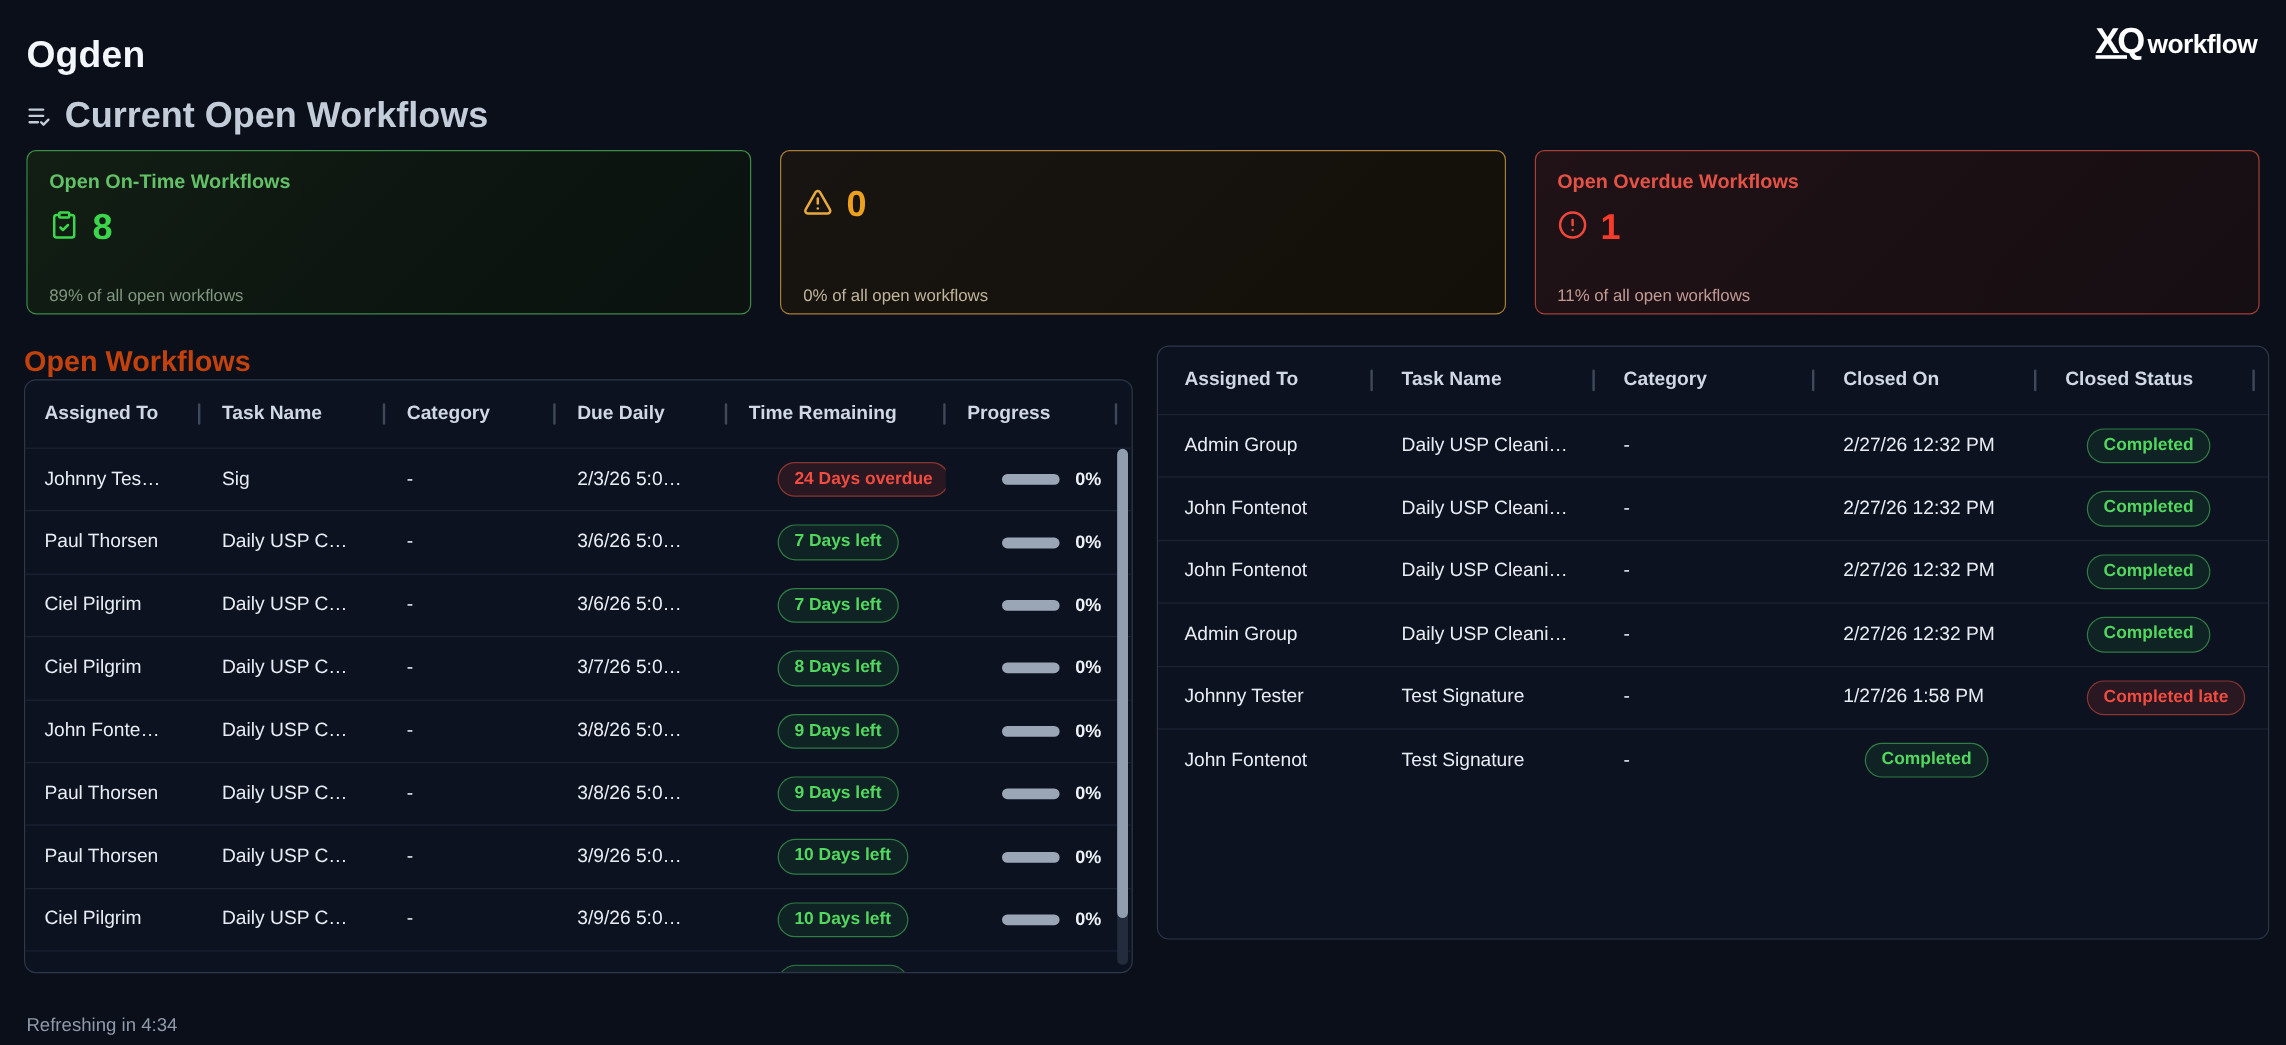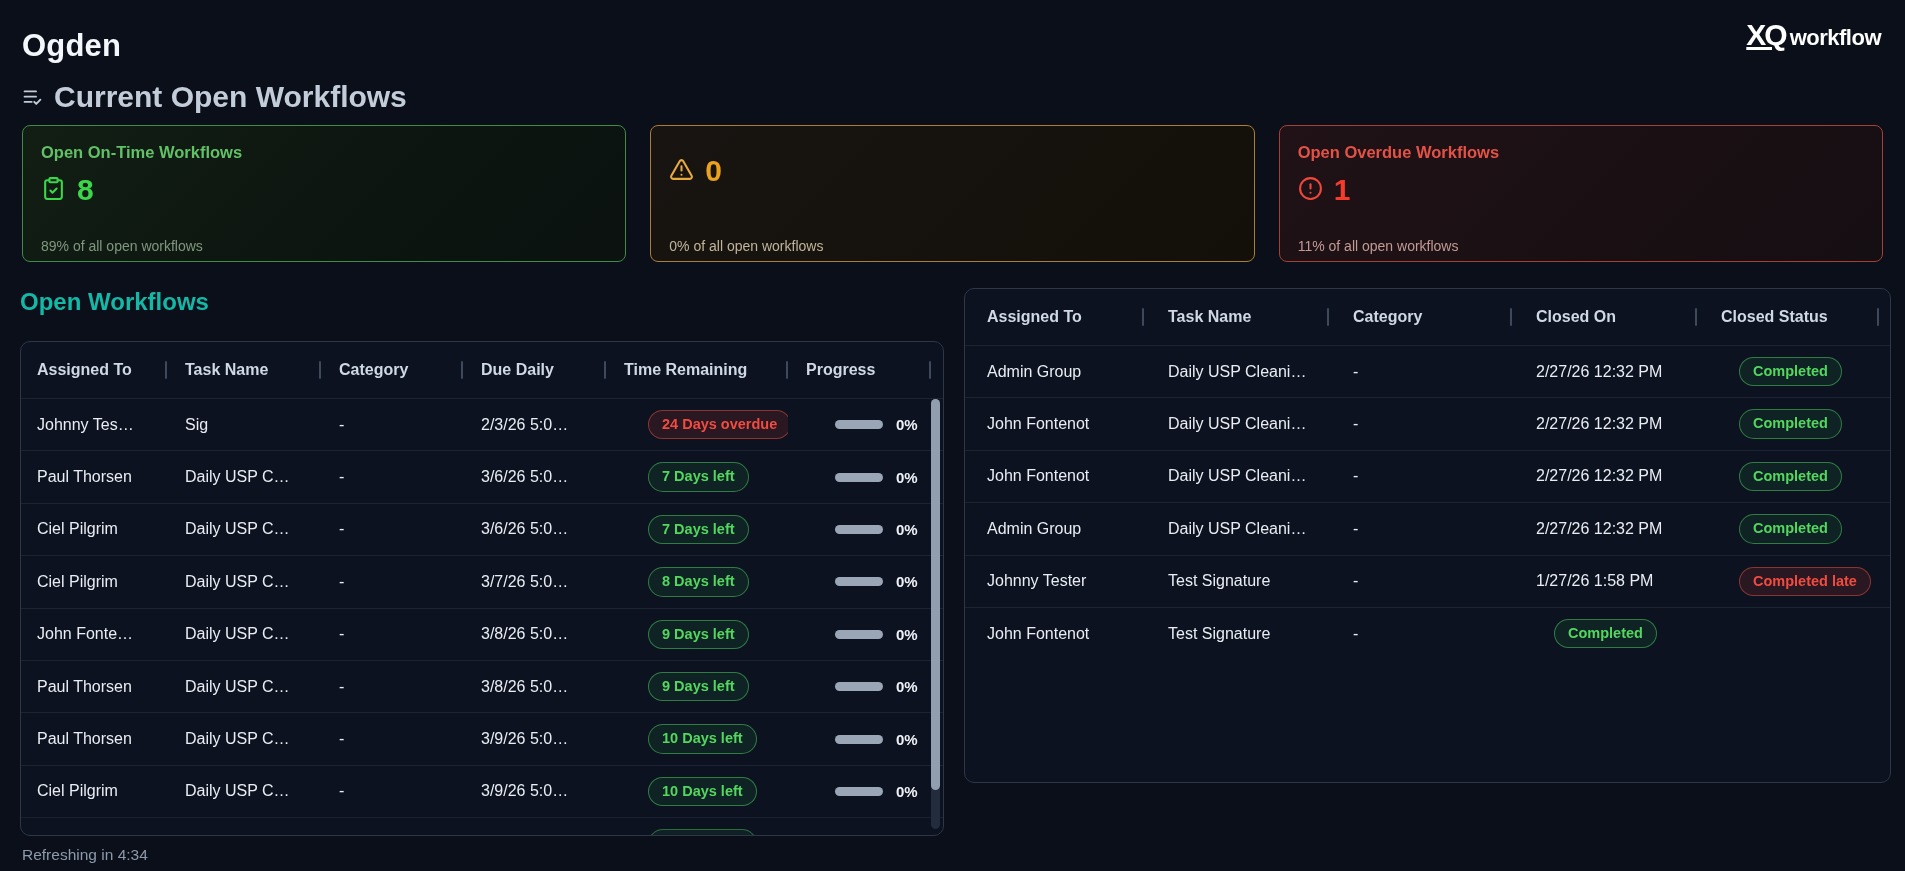--- a/index.html
+++ b/index.html
@@ -51,21 +51,21 @@
   .card-amber .icon  { color:#e8a93e; }
   .card-amber .sub   { color:#c0b49b; }
   .card-red { background:linear-gradient(135deg,#201216 0%,#150e12 100%); border:1px solid #a63f35; }
   .card-red .title { color:#e45246; }
   .card-red .value { color:#f53b2a; }
   .card-red .icon  { color:#f0473a; }
   .card-red .sub   { color:#c29a94; }
 
   
   .panels { position:absolute; left:20px; top:288px; display:flex; gap:20px; }
-  .panel-title { font-size:24px; font-weight:700; color:#14b8a6; margin-bottom:25px; }
+  .panel-title { font-size:24px; font-weight:700; color:#c2410c; }
   .panel-open  { width:924px; }
   .panel-closed{ width:927px; }
   .tbl {
     position:relative; height:495px; overflow:hidden;
     border:1px solid #2d3748; border-radius:10px; background:#0c1220;
   }
   .thead {
     height:56px; display:flex; align-items:center;
     font-size:16px; font-weight:700; color:#cfd8e4;
   }

